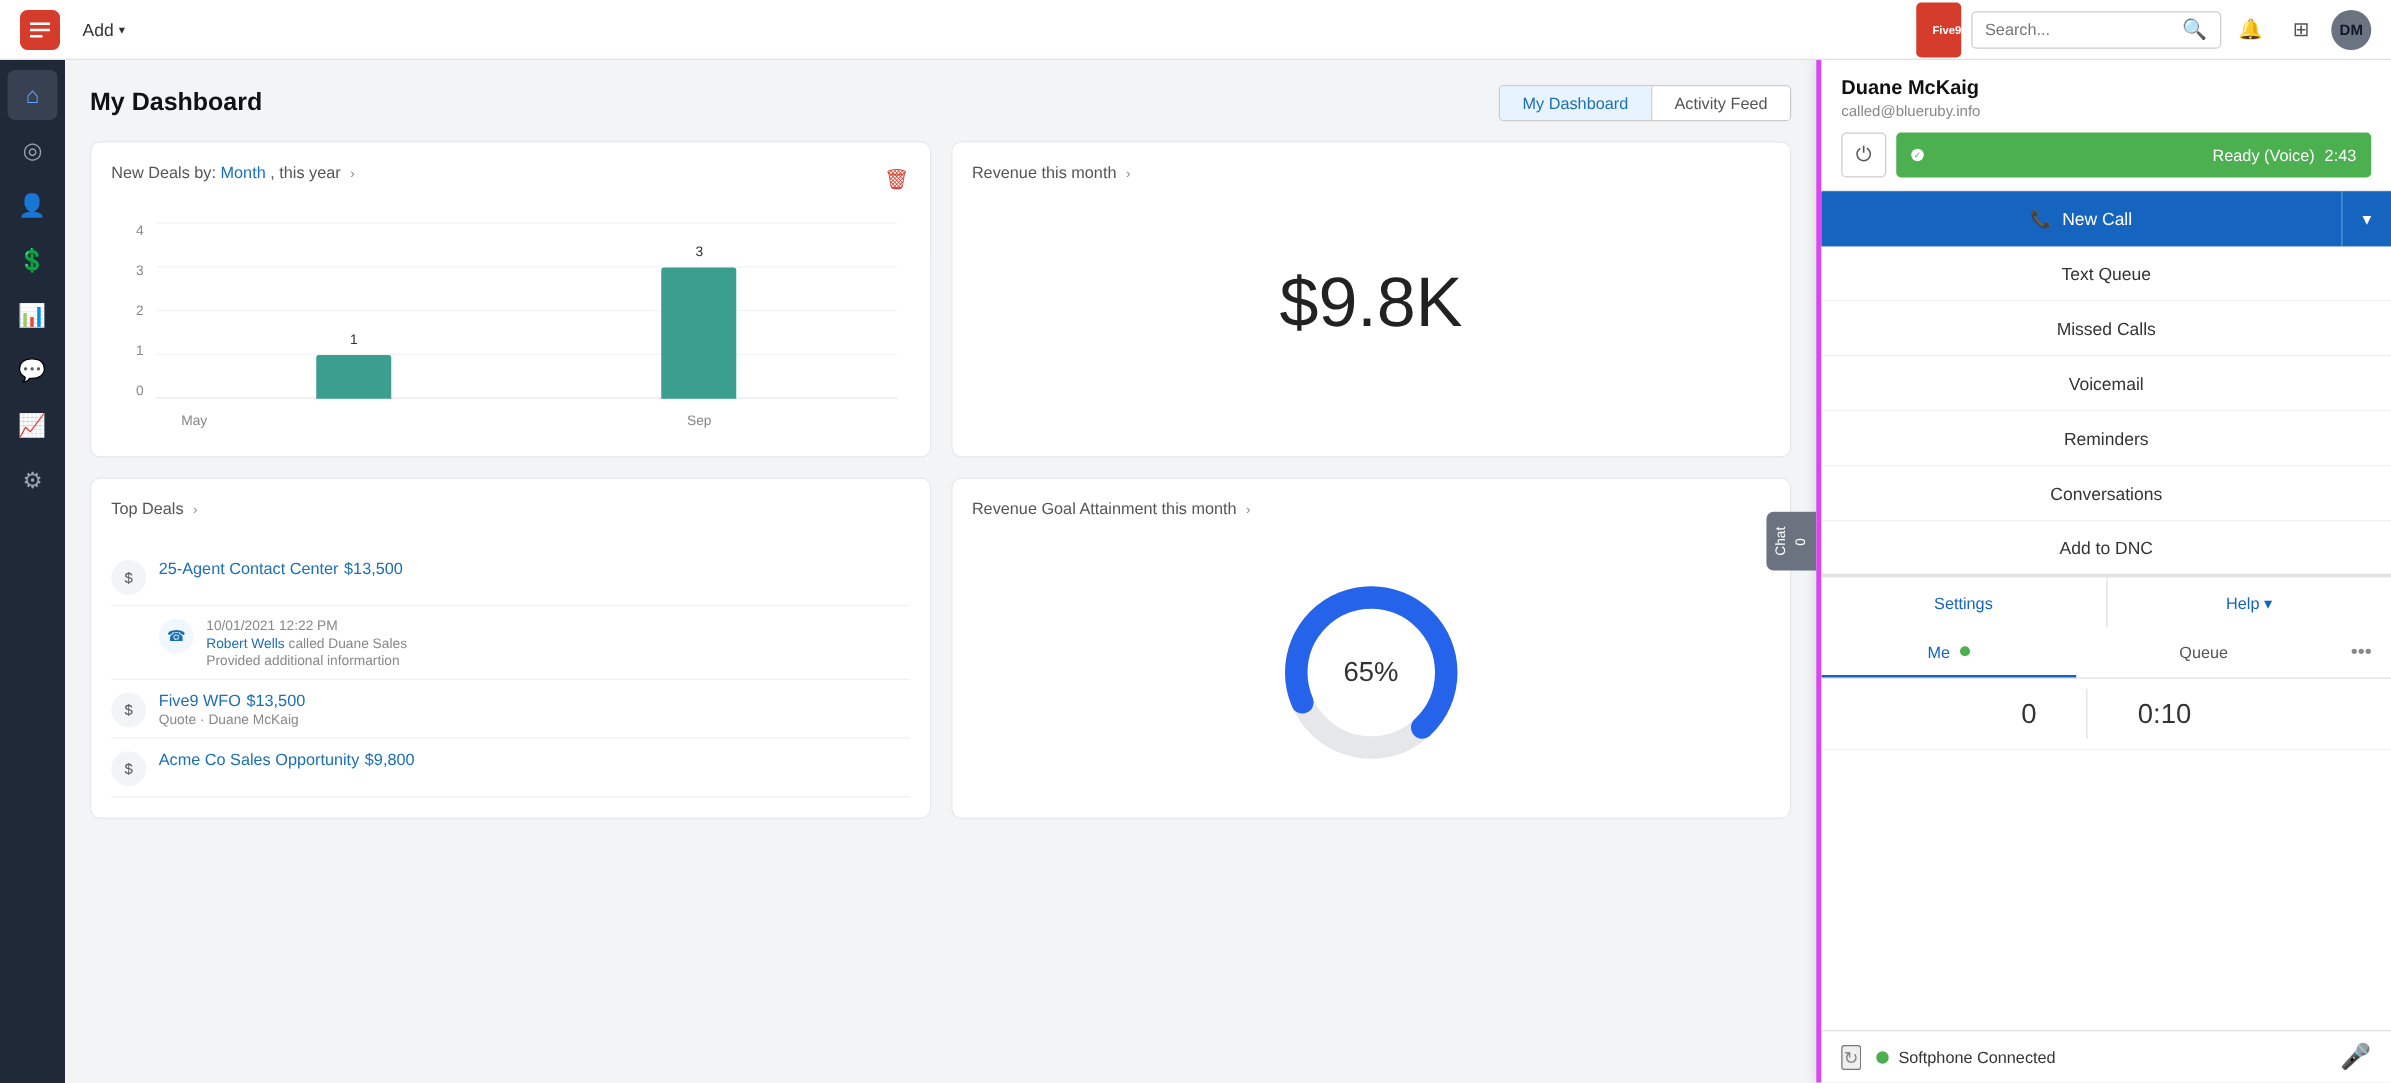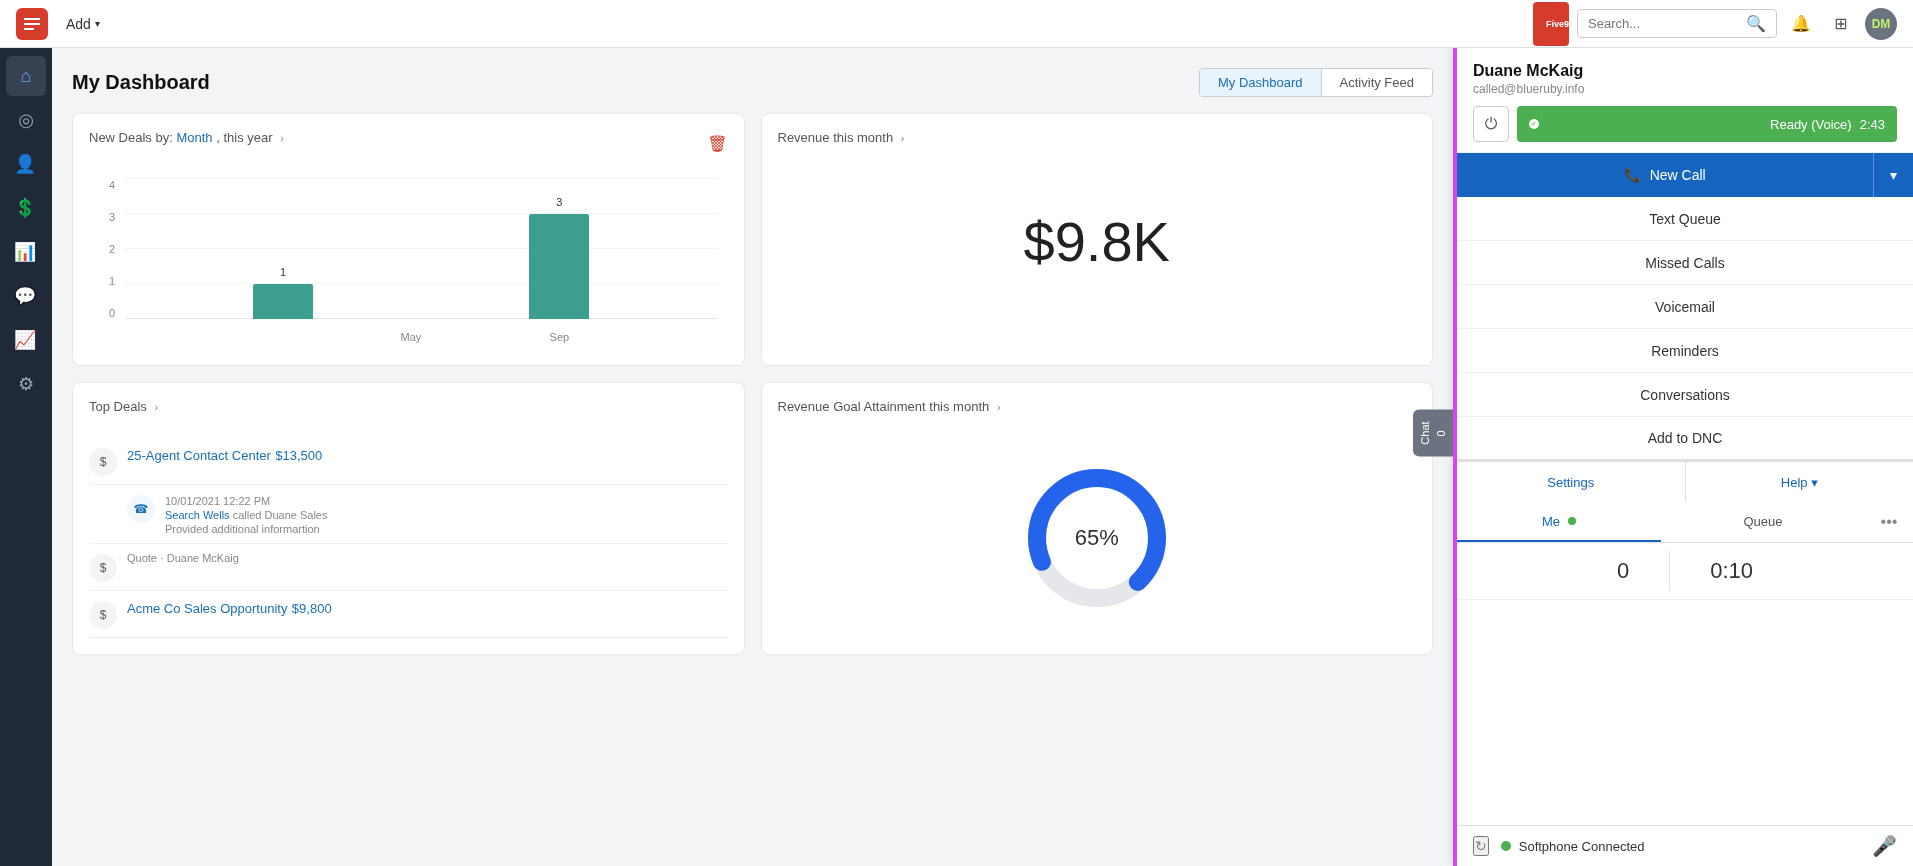--- a/index.html
+++ b/index.html
@@ -14,21 +14,21 @@
     .nav-logo { width: 32px; height: 32px; background: #d63c2b; border-radius: 6px; display: flex; align-items: center; justify-content: center; }
     .nav-logo svg { width: 20px; height: 20px; fill: white; }
     .nav-add-btn { display: flex; align-items: center; gap: 4px; padding: 4px 10px; border: none; background: none; cursor: pointer; font-size: 14px; font-weight: 500; color: #333; }
     .nav-add-btn .chevron { font-size: 10px; }
     .nav-spacer { flex: 1; }
     .nav-search { display: flex; align-items: center; border: 1px solid #ccc; border-radius: 4px; padding: 4px 10px; width: 200px; background: #fff; }
     .nav-search input { border: none; outline: none; font-size: 13px; width: 100%; }
     .nav-icon-btn { width: 32px; height: 32px; display: flex; align-items: center; justify-content: center; border: none; background: none; cursor: pointer; color: #555; font-size: 16px; border-radius: 4px; }
     .five9-badge { width: 36px; height: 44px; background: #d63c2b; border-radius: 4px; display: flex; align-items: center; justify-content: flex-end; cursor: pointer; }
     .five9-badge span { color: white; font-size: 9px; font-weight: bold; }
-    .nav-avatar { width: 32px; height: 32px; background: #6b7280; border-radius: 50%; display: flex; align-items: center; justify-content: center; color: #bef264; font-size: 12px; font-weight: bold; cursor: pointer; }
+    .nav-avatar { width: 32px; height: 32px; background: #6b7280; border-radius: 50%; display: flex; align-items: center; justify-content: center; color: #0f172a; font-size: 12px; font-weight: bold; cursor: pointer; }
 
     
     .left-sidebar {
       position: fixed; top: 48px; left: 0; bottom: 0; width: 52px;
       background: #1f2937; display: flex; flex-direction: column; align-items: center; padding: 8px 0; gap: 4px; z-index: 50;
     }
     .sidebar-item { width: 40px; height: 40px; display: flex; align-items: center; justify-content: center; border-radius: 6px; cursor: pointer; color: #9ca3af; font-size: 18px; }
     .sidebar-item:hover, .sidebar-item.active { background: #374151; color: #fff; }
     .sidebar-item.active { color: #60a5fa; }
 
@@ -208,21 +208,21 @@
             <span style="font-size:11px; color:#333; margin-bottom:2px;">1</span>
             <div style="width:60px; height:25%; background:#3b9e8f; border-radius:2px 2px 0 0;"></div>
           </div>
           <div style="flex:1; display:flex; flex-direction:column; align-items:center; gap:4px; height:100%; justify-content:flex-end;">
             <span style="font-size:11px; color:#333; margin-bottom:2px;">3</span>
             <div style="width:60px; height:75%; background:#3b9e8f; border-radius:2px 2px 0 0;"></div>
           </div>
         </div>
 
         <div style="position:absolute; bottom:6px; left:36px; right:10px; display:flex; gap:0; padding:0 20px;">
-          <div style="flex:1; text-align:right; font-size:11px; color:#888;">May</div>
+          <div style="flex:1; text-align:left; font-size:11px; color:#888;">May</div>
           <div style="flex:1; text-align:center; font-size:11px; color:#888;">Sep</div>
         </div>
       </div>
     </div>
 
     <div class="card">
       <div class="card-header-row">
         <div class="card-title">
           <span>Revenue</span>
           <span style="color:#555;">this month</span>
@@ -250,30 +250,34 @@
         </div>
       </div>
 
       <div class="deal-item" style="padding-left:38px;">
         <div class="deal-icon" style="background:#f0f7ff; color:#1a6fb5;">☎</div>
         <div class="deal-info">
           <div class="deal-log">
             <span>10/01/2021 12:22 PM</span>
           </div>
           <div class="deal-log">
-            <span class="person">Search Wells</span>
+            <span class="person">Robert Wells</span>
             <span>called Duane Sales</span>
           </div>
           <div class="deal-log bold">Provided additional informartion</div>
         </div>
       </div>
 
       <div class="deal-item">
         <div class="deal-icon">$</div>
         <div class="deal-info">
+          <div>
+            <span class="deal-name">Five9 WFO</span>
+            <span class="deal-name amount">$13,500</span>
+          </div>
           <div class="deal-sub">Quote · Duane McKaig</div>
         </div>
       </div>
 
       <div class="deal-item">
         <div class="deal-icon">$</div>
         <div class="deal-info">
           <div>
             <span class="deal-name">Acme Co Sales Opportunity</span>
             <span class="deal-name amount">$9,800</span>

